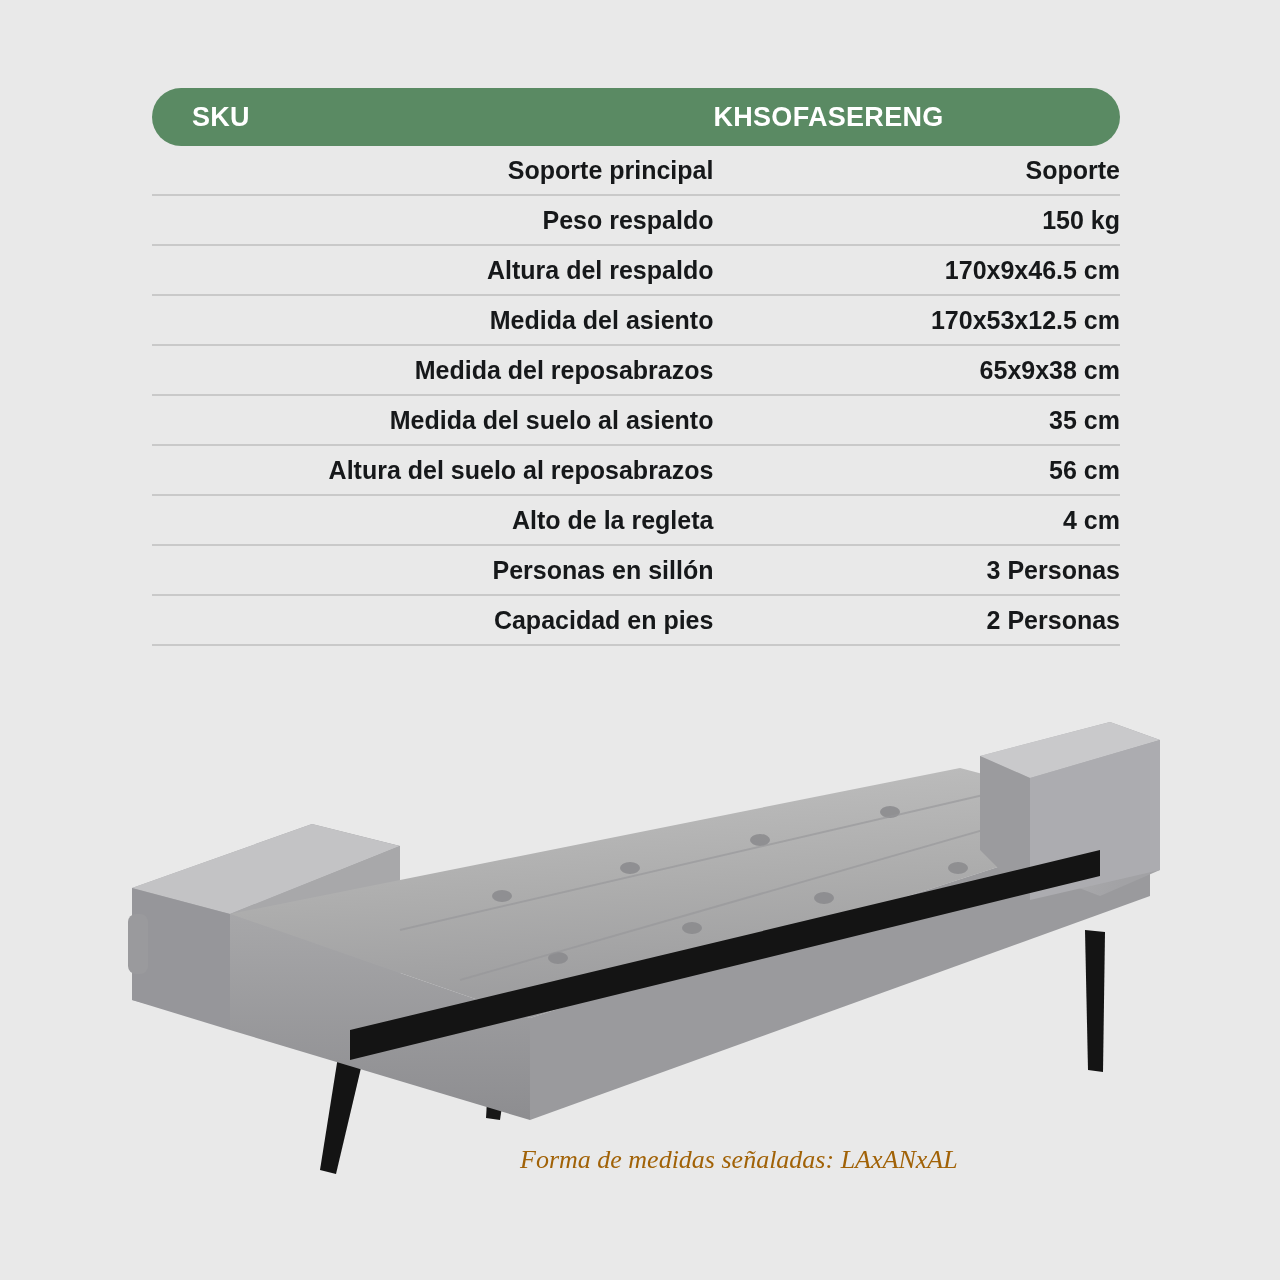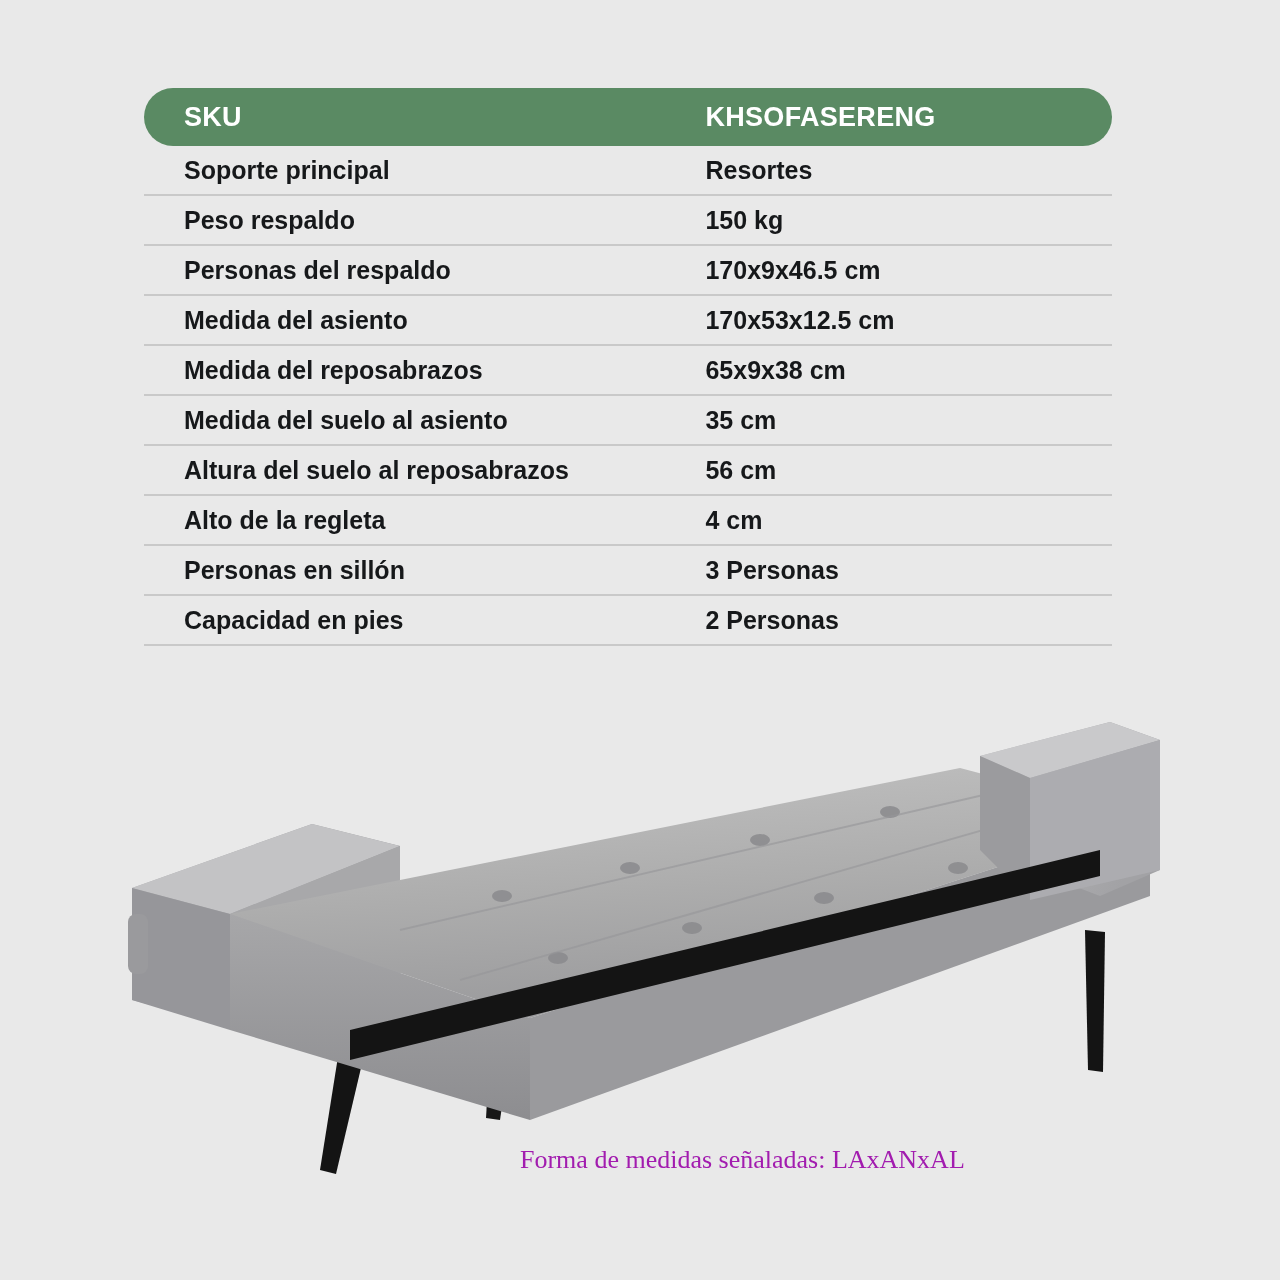--- a/index.html
+++ b/index.html
@@ -10,21 +10,21 @@
     width: 1280px;
     height: 1280px;
     background: #e9e9e9;
     font-family: "Liberation Sans", sans-serif;
     overflow: hidden;
     position: relative;
   }
 
   .spec-sheet {
     position: absolute;
-    left: 144px;
+    left: 152px;
     top: 88px;
     width: 968px;
   }
 
   
   table.spec-table {
     width: 100%;
     border-collapse: collapse;
     table-layout: fixed;
   }
@@ -48,20 +48,21 @@
   .head-row td.value {
     border-top-right-radius: 29px;
     border-bottom-right-radius: 29px;
   }
   .spec-row td {
     height: 48px;
     font-size: 25px;
     font-weight: bold;
     color: #16181a;
     border-bottom: 2px solid #c9c9c9;
+    text-align: right;
   }
   .spec-row:first-of-type td {
     border-top: none;
   }
   .spec-row td.label {
     padding-left: 40px;
   }
   .col-label { width: 58%; }
   .col-value { width: 42%; }
 
@@ -78,49 +79,50 @@
     width: 1080px;
     height: 520px;
   }
 
   .caption {
     position: absolute;
     left: 520px;
     top: 1145px;
     width: 620px;
     font-size: 26px;
-    color: #a21caf;
+    font-style: italic;
+    color: #a16207;
     font-family: "Liberation Serif", serif;
   }
 </style>
 </head>
 <body>
 
 <div class="spec-sheet">
   <table class="spec-table">
     <colgroup>
       <col class="col-label">
       <col class="col-value">
     </colgroup>
     <tbody>
       <tr class="head-row">
         <td class="label">SKU</td>
         <td class="value">KHSOFASERENG</td>
       </tr>
 
       <tr class="spec-row">
         <td class="label">Soporte principal</td>
-        <td class="value">Resortes</td>
+        <td class="value">Soporte</td>
       </tr>
       <tr class="spec-row">
         <td class="label">Peso respaldo</td>
         <td class="value">150 kg</td>
       </tr>
       <tr class="spec-row">
-        <td class="label">Personas del respaldo</td>
+        <td class="label">Altura del respaldo</td>
         <td class="value">170x9x46.5 cm</td>
       </tr>
       <tr class="spec-row">
         <td class="label">Medida del asiento</td>
         <td class="value">170x53x12.5 cm</td>
       </tr>
       <tr class="spec-row">
         <td class="label">Medida del reposabrazos</td>
         <td class="value">65x9x38 cm</td>
       </tr>

